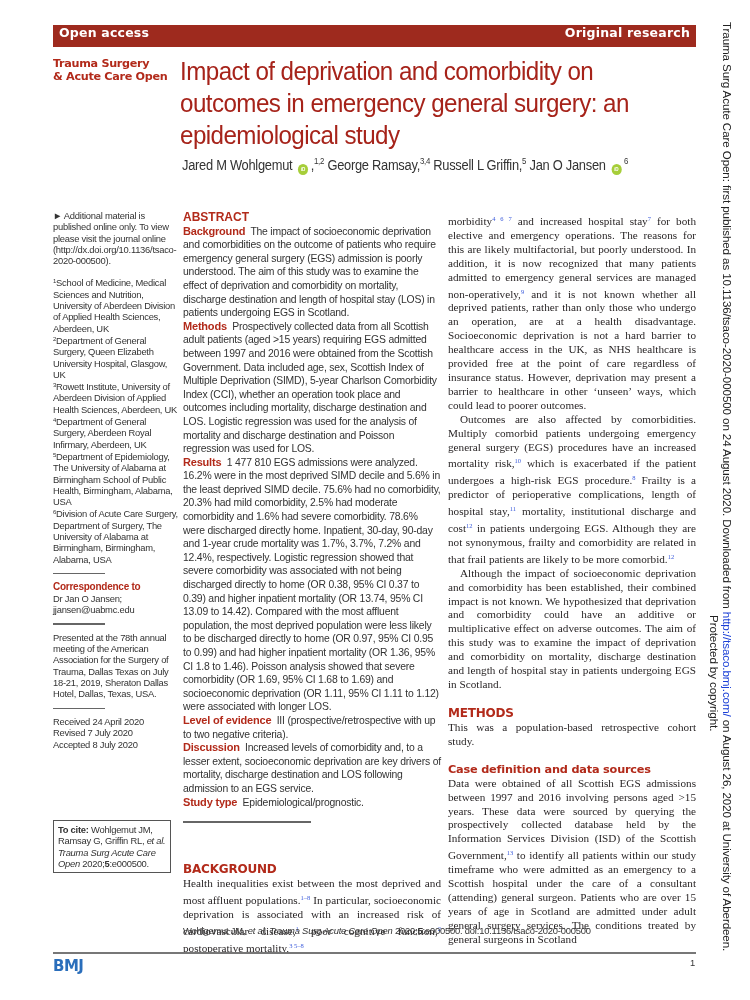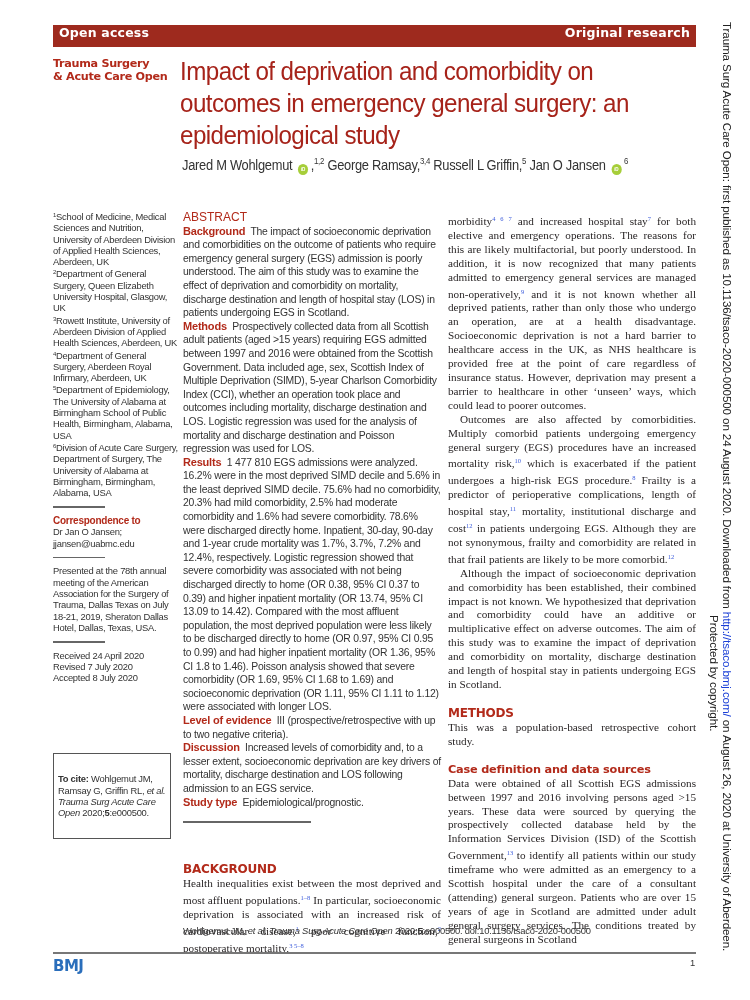--- a/index.html
+++ b/index.html
@@ -42,30 +42,30 @@
   .side {
     position: absolute; left: 53px; top: 210px; width: 125px;
     font-size: 9.4px; line-height: 11.3px; color: #333;
     letter-spacing: -0.25px;
   }
   .side p { margin-bottom: 10px; }
   .side .rule { width: 52px; height: 1.5px; background: #666; margin: 8px 0 7px 0; }
   .side .corr-head { color: #b22a1a; font-weight: bold; font-size: 10px; }
   .side .aff sup { font-size: 6px; vertical-align: 3px; }
   .cite-box {
-    border: 1px solid #555; padding: 19px 4px; margin-top: 10px; width: 118px;
+    border: 1px solid #555; padding: 3px 4px; margin-top: 10px; width: 118px;
   }
   .cite-box b { font-weight: bold; }
 
   .abstract {
     position: absolute; left: 183px; top: 211px; width: 258px;
     font-size: 10.4px; line-height: 13.6px; color: #333; letter-spacing: -0.2px;
   }
   .abstract .h {
-    color: #b22a1a; font-weight: normal; font-size: 12px; letter-spacing: 0px;
+    color: #b22a1a; font-weight: bold; font-size: 12px; letter-spacing: 0px;
   }
   .abstract .lbl { color: #b22a1a; font-weight: bold; font-size: 11px; }
   .abstract .rule { width: 128px; height: 1.5px; background: #666; margin-top: 12px; }
 
   .bg-section {
     position: absolute; left: 183px; top: 862px; width: 258px;
   }
   .sec-head {
     color: #b22a1a; font-weight: bold; font-size: 12px; font-family: "DejaVu Sans", sans-serif;
     letter-spacing: -0.2px; margin-bottom: 1px;
@@ -118,20 +118,21 @@
 <h1 class="title">Impact of deprivation and comorbidity on outcomes in emergency general surgery: an epidemiological study</h1>
 
 <div class="authors">
   <span>Jared M Wohlgemut</span><span class="orcid">iD</span>,<sup>1,2</sup>
   <span>George Ramsay</span>,<sup>3,4</sup>
   <span>Russell L Griffin</span>,<sup>5</sup>
   <span>Jan O Jansen</span><span class="orcid">iD</span><sup>6</sup>
 </div>
 
 <aside class="side">
+  <p>► Additional material is published online only. To view please visit the journal online (http://dx.doi.org/10.1136/tsaco-2020-000500).</p>
   <div class="aff">
     <div><sup>1</sup><span>School of Medicine, Medical Sciences and Nutrition, University of Aberdeen Division of Applied Health Sciences, Aberdeen, UK</span></div>
     <div><sup>2</sup><span>Department of General Surgery, Queen Elizabeth University Hospital, Glasgow, UK</span></div>
     <div><sup>3</sup><span>Rowett Institute, University of Aberdeen Division of Applied Health Sciences, Aberdeen, UK</span></div>
     <div><sup>4</sup><span>Department of General Surgery, Aberdeen Royal Infirmary, Aberdeen, UK</span></div>
     <div><sup>5</sup><span>Department of Epidemiology, The University of Alabama at Birmingham School of Public Health, Birmingham, Alabama, USA</span></div>
     <div><sup>6</sup><span>Division of Acute Care Surgery, Department of Surgery, The University of Alabama at Birmingham, Birmingham, Alabama, USA</span></div>
   </div>
   <div class="rule"></div>
   <div class="corr-head">Correspondence to</div>

